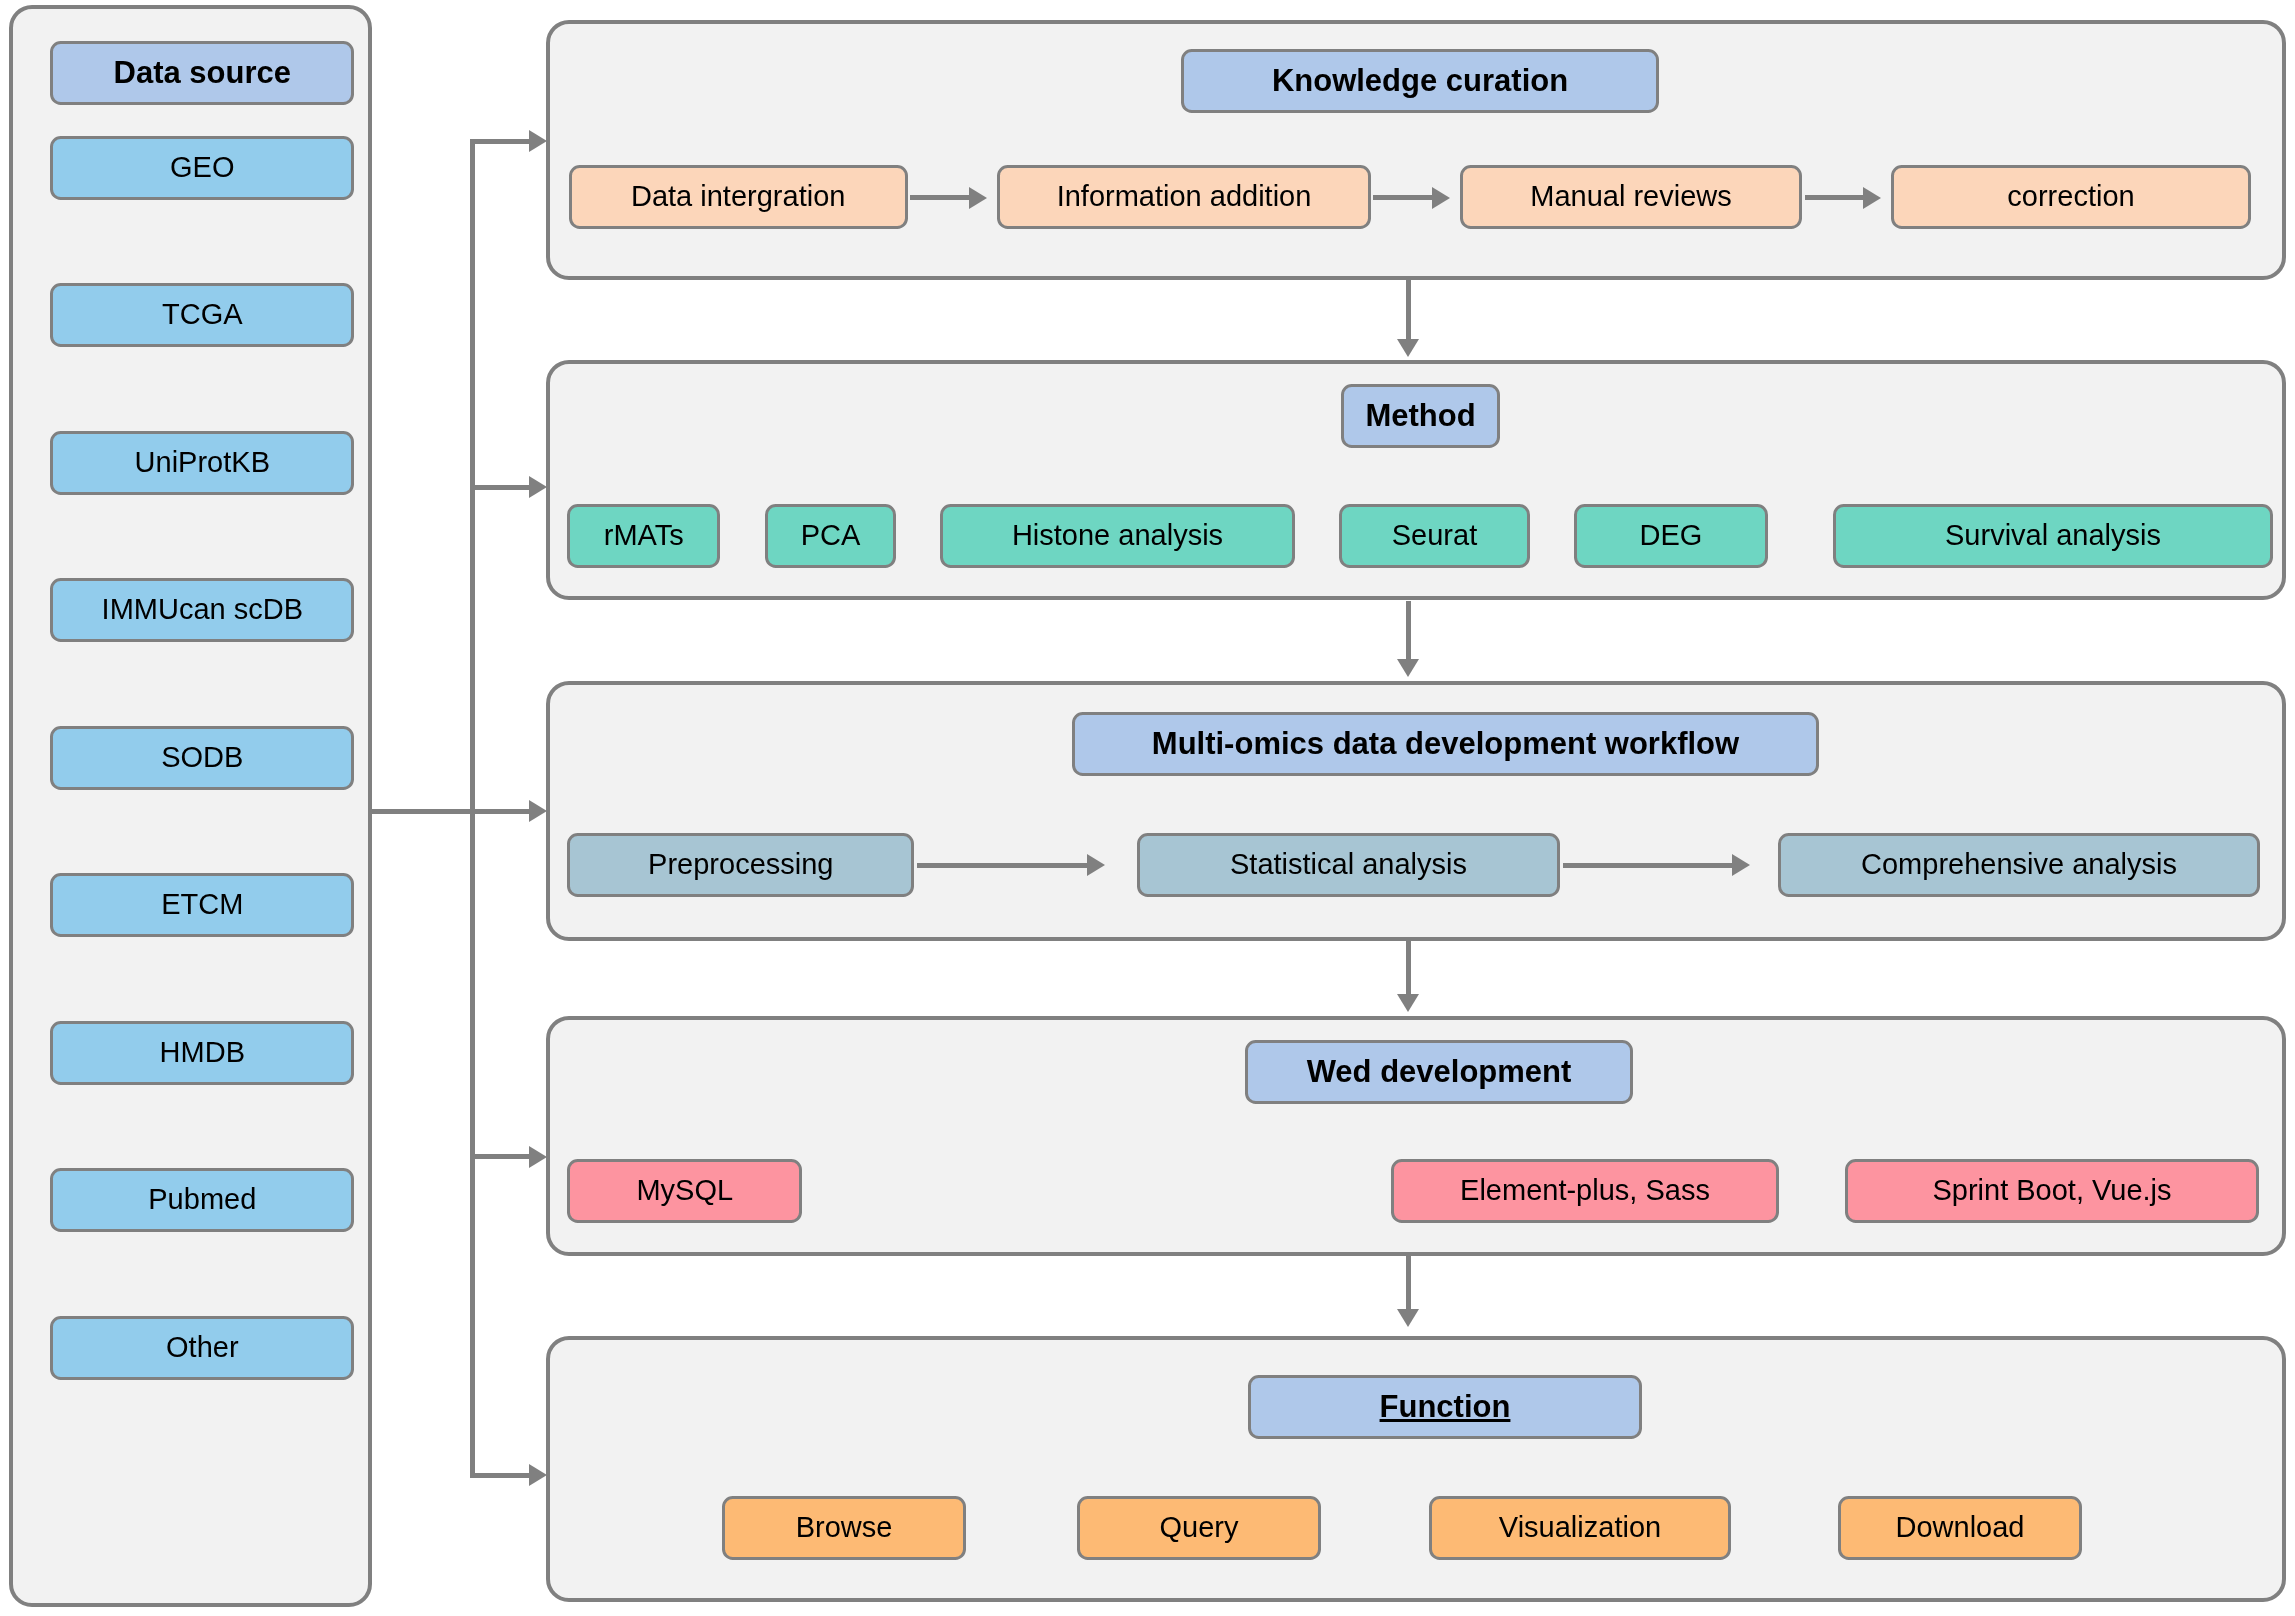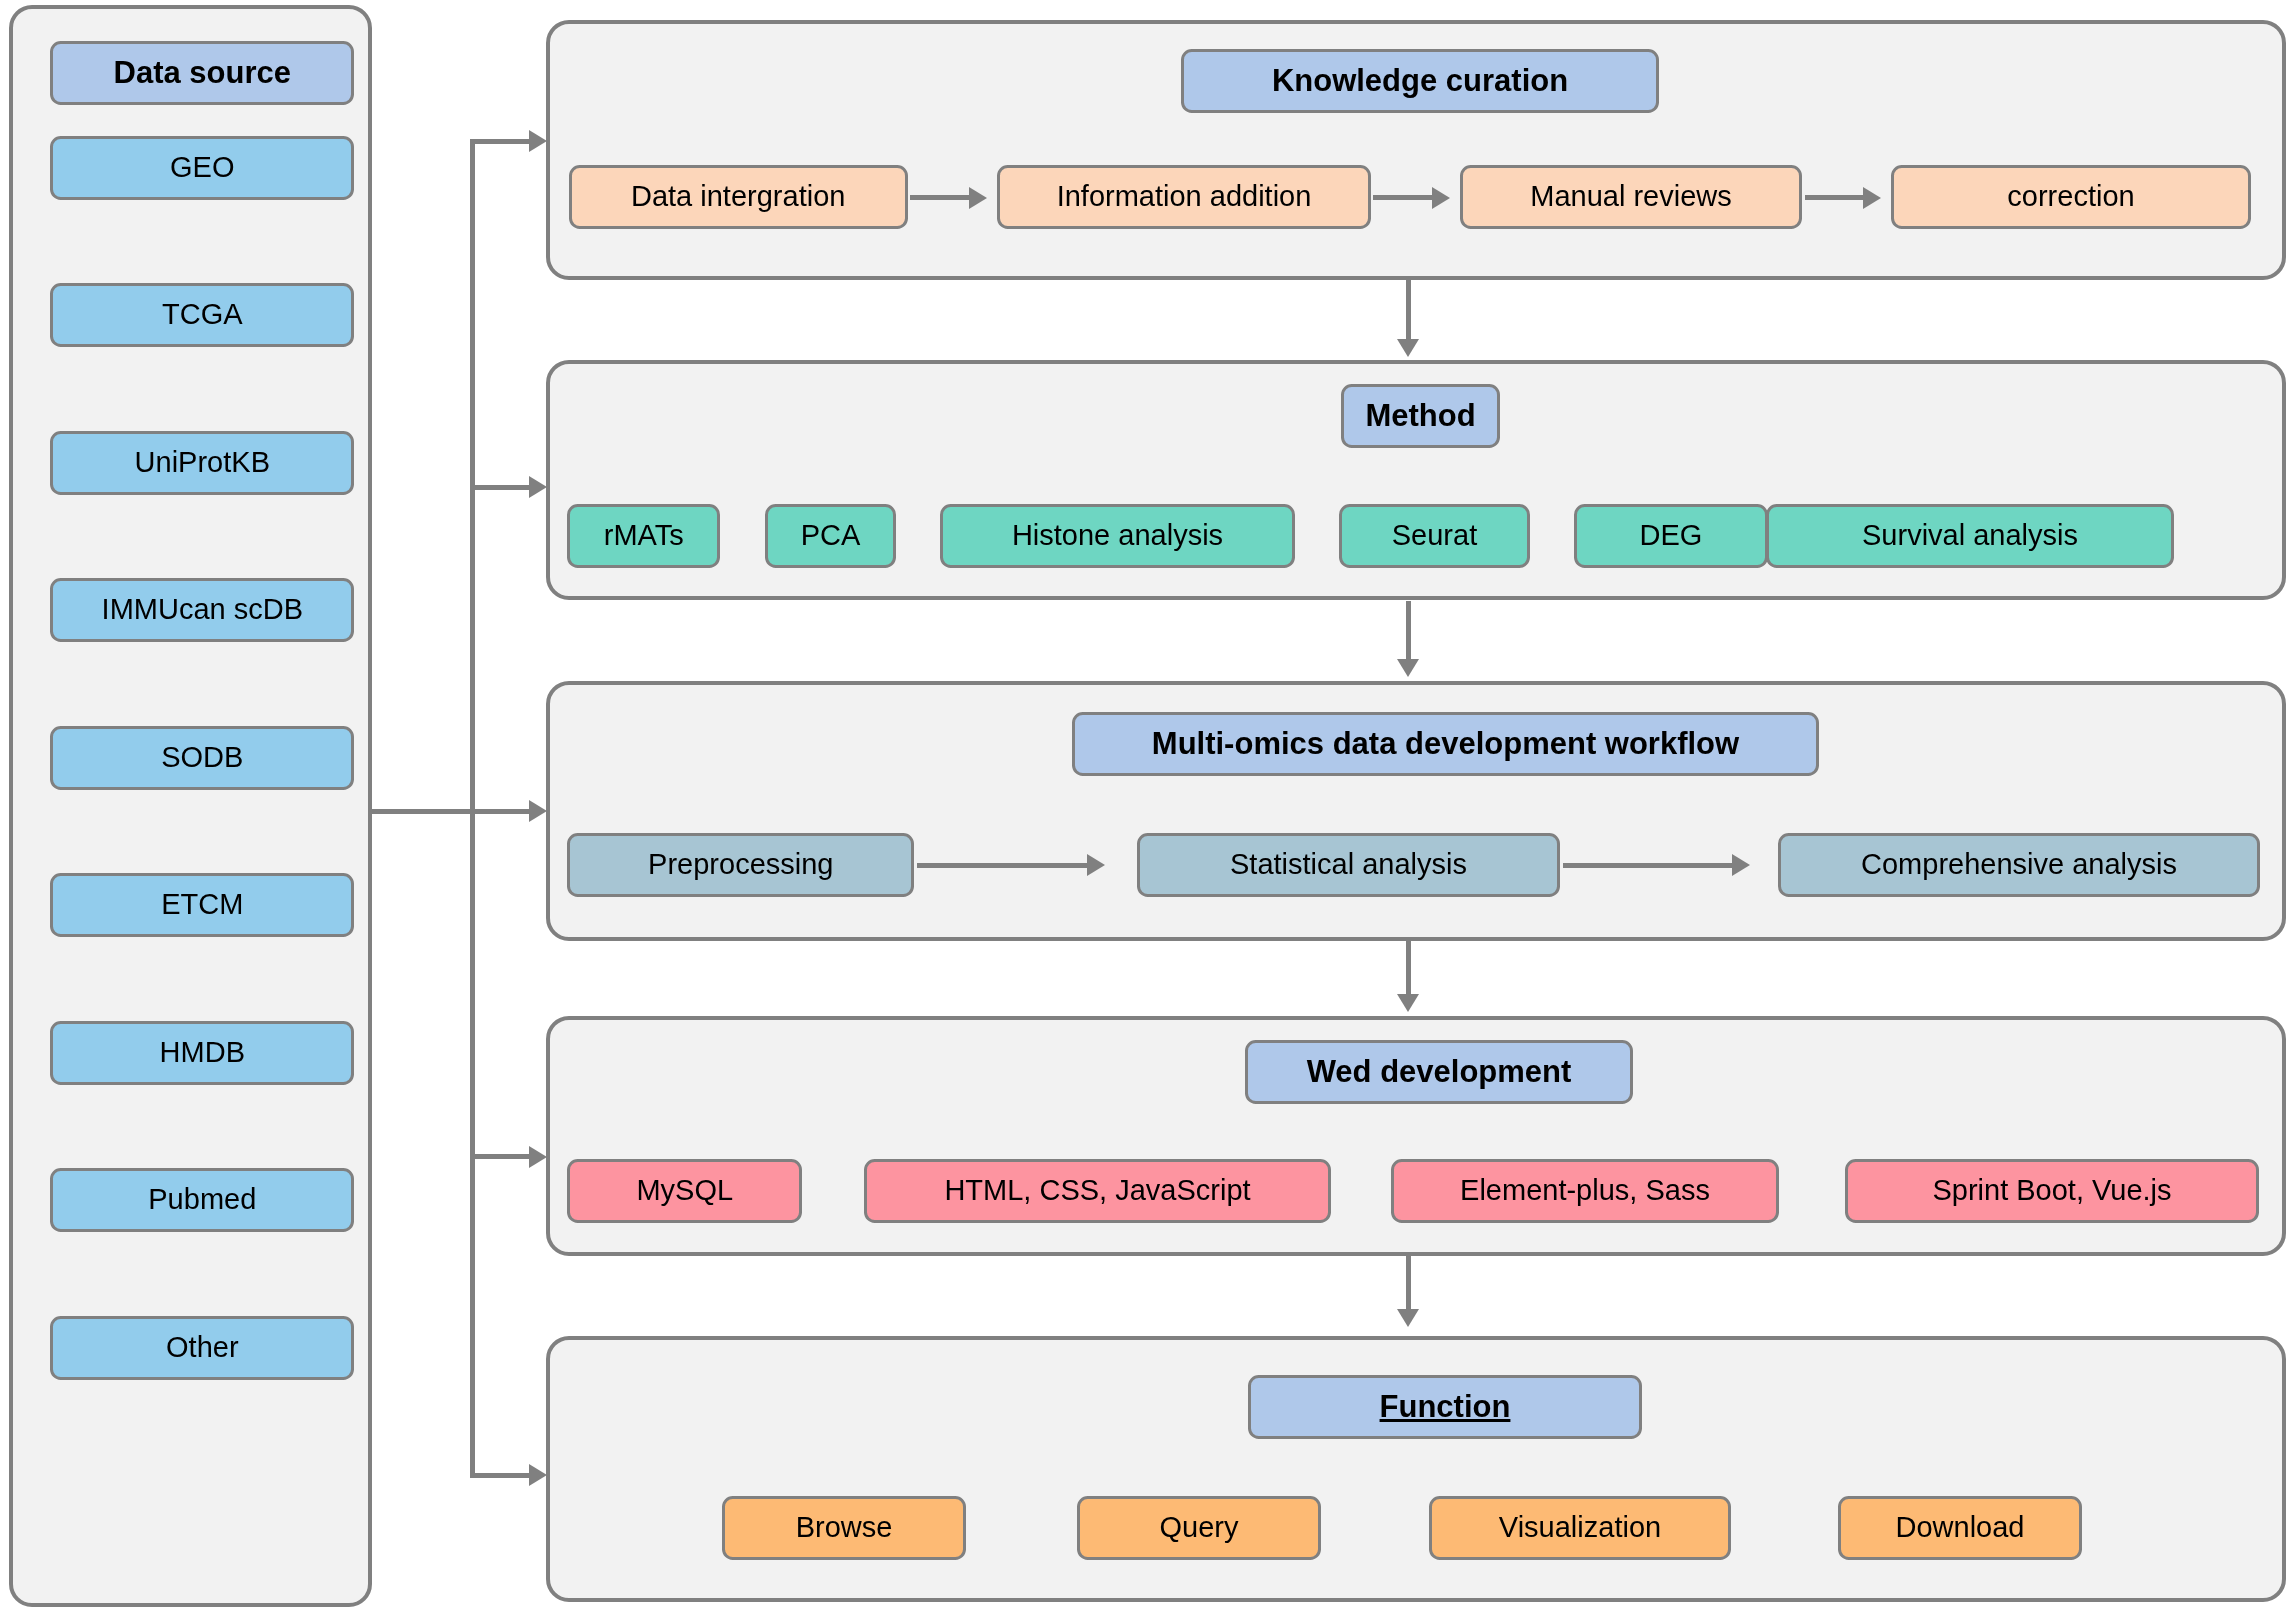--- a/index.html
+++ b/index.html
@@ -171,21 +171,21 @@
 <div class="arrow-d" style="left:1397px; top:339px;"></div>
 
 <div class="panel" style="top:360px; height:240px;">
   <div class="node hdr" style="left:791px; top:20px; width:159px; font-size:31px;">Method</div>
 
   <div class="node green" style="left:17.3px; top:140px; width:153px;">rMATs</div>
   <div class="node green" style="left:215px; top:140px; width:131px;">PCA</div>
   <div class="node green" style="left:390px; top:140px; width:355px;">Histone analysis</div>
   <div class="node green" style="left:789px; top:140px; width:191px;">Seurat</div>
   <div class="node green" style="left:1024px; top:140px; width:194px;">DEG</div>
-  <div class="node green" style="left:1216px; top:140px; width:408px;">Survival analysis</div>
+  <div class="node green" style="left:1283px; top:140px; width:440px;">Survival analysis</div>
 </div>
 
 <div class="vline" style="left:1406px; top:601px; width:5.3px; height:65px;"></div>
 <div class="arrow-d" style="left:1397px; top:659px;"></div>
 
 <div class="panel" style="top:681px; height:260px;">
   <div class="node hdr" style="left:522px; top:27px; width:747px; font-size:31px;">Multi-omics data development workflow</div>
 
   <div class="node steel" style="left:17.3px; top:148px; width:347px;">Preprocessing</div>
   <div class="node steel" style="left:587px; top:148px; width:423px;">Statistical analysis</div>
@@ -198,21 +198,20 @@
   <div class="arrow-r" style="left:1182px; top:169px;"></div>
 </div>
 
 <div class="vline" style="left:1406px; top:941px; width:5.3px; height:60px;"></div>
 <div class="arrow-d" style="left:1397px; top:994px;"></div>
 
 <div class="panel" style="top:1016px; height:240px;">
   <div class="node hdr" style="left:695px; top:20px; width:388px; font-size:31px;">Wed development</div>
 
   <div class="node pink" style="left:17.3px; top:139px; width:235px;">MySQL</div>
-  <div class="node pink" style="left:314px; top:139px; width:467px;">HTML, CSS, JavaScript</div>
   <div class="node pink" style="left:841px; top:139px; width:388px;">Element-plus, Sass</div>
   <div class="node pink" style="left:1295px; top:139px; width:414px;">Sprint Boot, Vue.js</div>
 </div>
 
 <div class="vline" style="left:1406px; top:1256px; width:5.3px; height:60px;"></div>
 <div class="arrow-d" style="left:1397px; top:1309px;"></div>
 
 <div class="panel" style="top:1336px; height:266px;">
   <div class="node hdr" style="left:698px; top:35px; width:394px; font-size:31px;text-decoration:underline;">Function</div>
 

